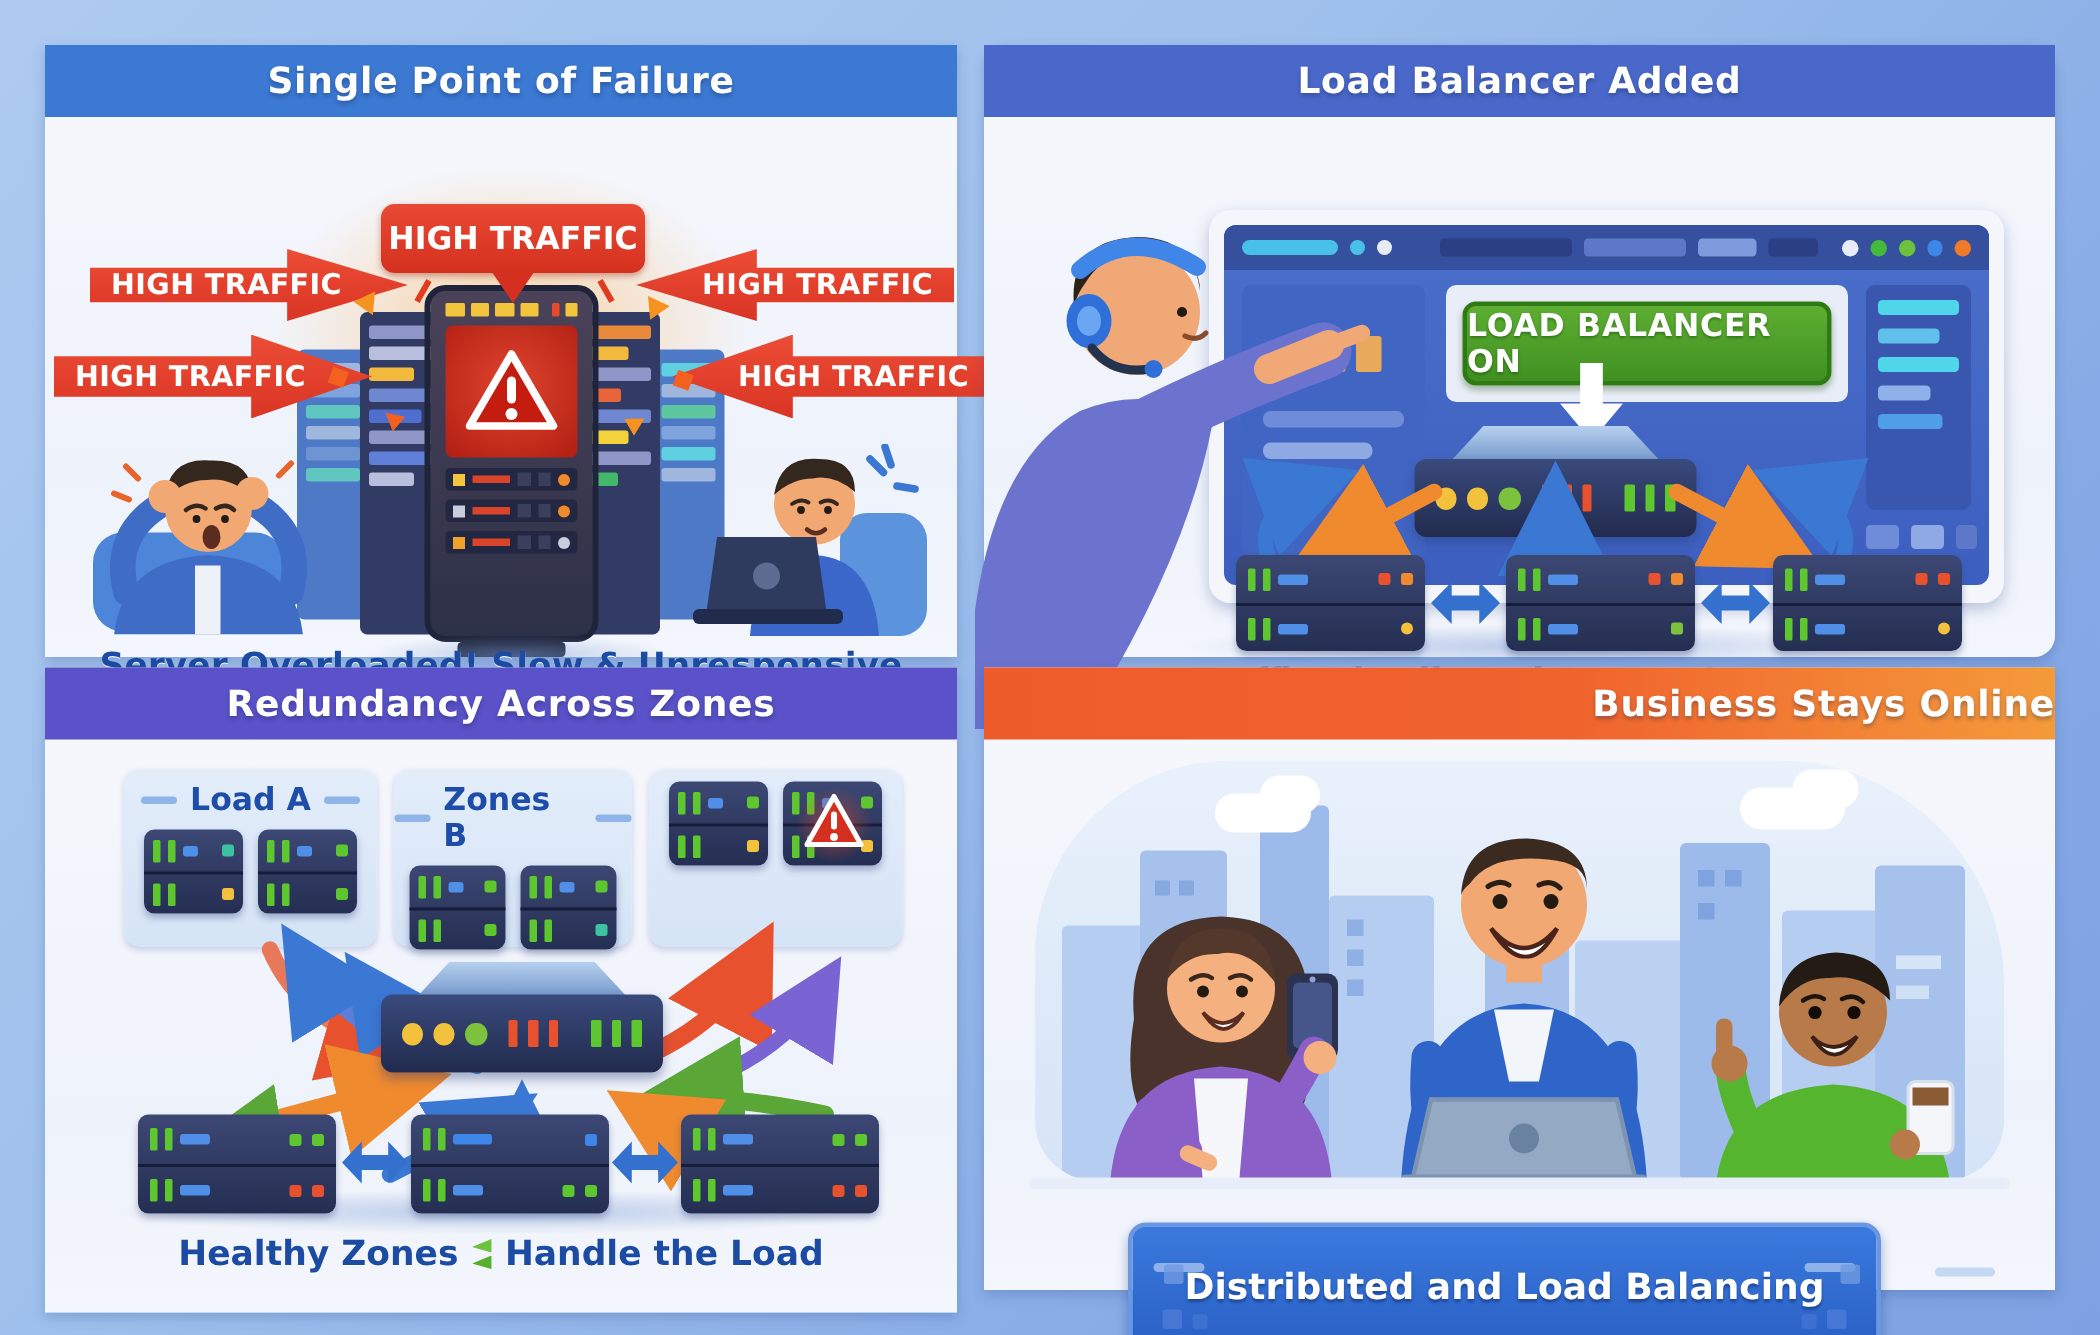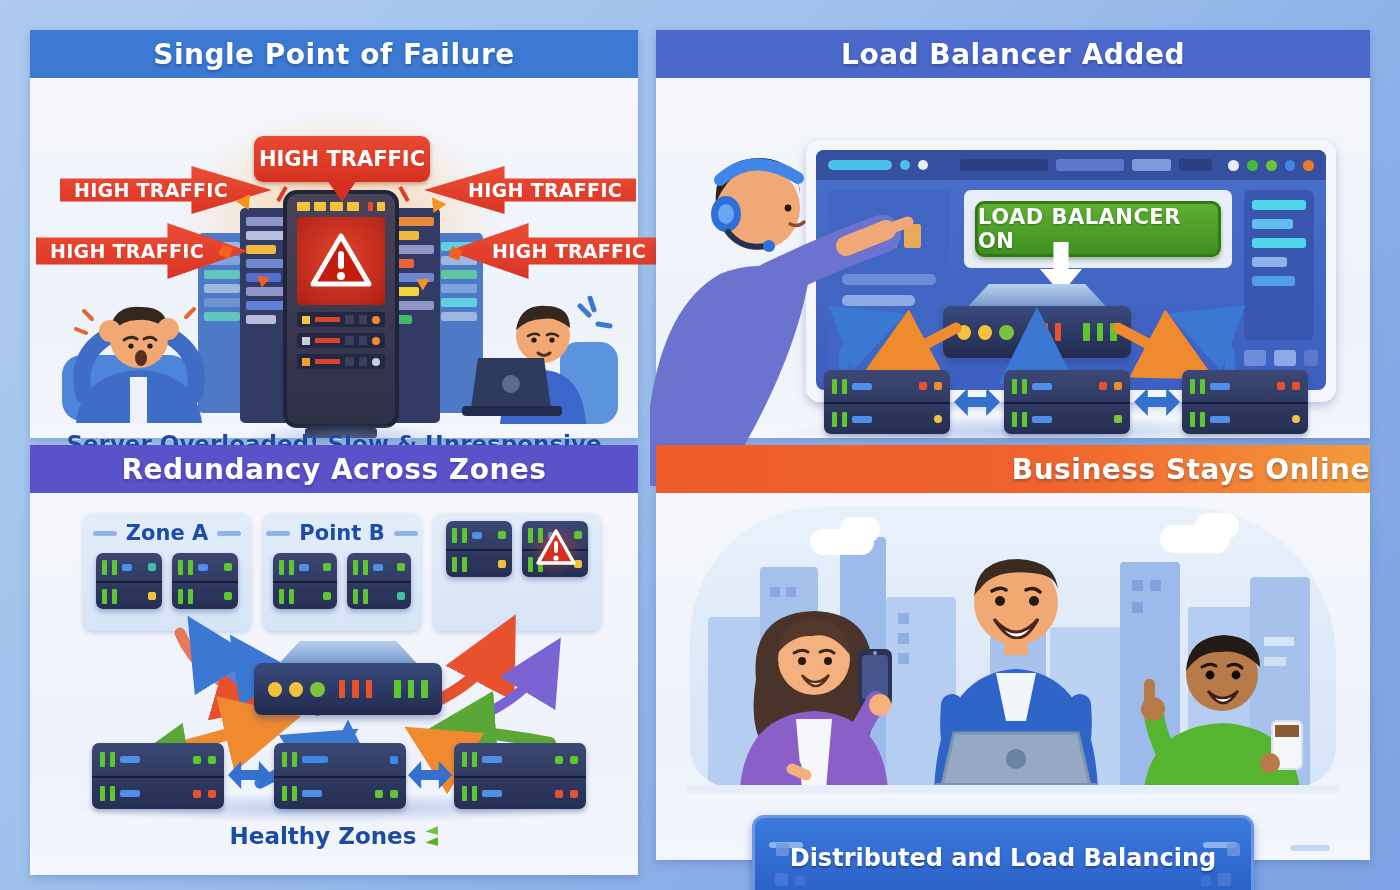--- a/index.html
+++ b/index.html
@@ -2,21 +2,21 @@
 <html><head>
 <meta charset="utf-8">
 <style>
   html,body{margin:0;padding:0;}
   body{font-family:"DejaVu Sans","Liberation Sans",sans-serif;}
   .stage{position:relative;width:1400px;height:890px;overflow:hidden;
     background:linear-gradient(135deg,#aecaf0 0%,#9fc1ec 38%,#86a9e6 75%,#7da1e2 100%);}
   .panel{position:absolute;background:linear-gradient(180deg,#f7f8fd 0%,#eef2fa 70%,#f3f6fc 100%);
     box-shadow:0 3px 8px rgba(50,80,150,.28);}
   .hdr{height:48px;display:flex;align-items:center;justify-content:center;}
-  .hdr span{color:#fff;font-weight:bold;font-size:28px;letter-spacing:.5px;
+  .hdr span{color:#fff;font-weight:bold;font-size:24px;letter-spacing:.5px;
     text-shadow:0 2px 3px rgba(20,40,90,.35);}
   .body{position:absolute;left:0;right:0;top:48px;bottom:0;}
   .abs{position:absolute;}
   .caption{position:absolute;left:0;right:0;text-align:center;font-weight:bold;
     color:#1b4ba3;font-size:23px;text-shadow:0 1px 0 #fff;}
   
   .arrR,.arrL{display:flex;align-items:center;color:#fff;font-weight:bold;
     background:linear-gradient(180deg,#ec4d35,#d93425);}
   .arrR{clip-path:polygon(0 26%,62% 26%,62% 0,100% 50%,62% 100%,62% 74%,0 74%);justify-content:flex-start;padding-left:14px;}
   .arrL{clip-path:polygon(100% 26%,38% 26%,38% 0,0 50%,38% 100%,38% 74%,100% 74%);justify-content:flex-end;padding-right:14px;}
@@ -212,21 +212,21 @@
         <path d="M30,62 L96,62 L103,112 L23,112 Z" fill="#2e3a5e"></path>
         <circle cx="63" cy="88" r="9" fill="#5e6c94"></circle>
         <rect x="14" y="110" width="100" height="10" rx="4" fill="#212c4c"></rect>
         <path d="M132,10 l9,9 M150,28 l12,2 M142,2 l4,12" stroke="#3b78d4" stroke-width="5" stroke-linecap="round"></path>
       </svg>
 
       <div class="caption" style="top:353px;">Server Overloaded! Slow &amp; Unresponsive</div>
     </div>
   </section>
 
-  <section class="panel" style="left:656px;top:30px;width:714px;height:408px;">
+  <section class="panel" style="left:656px;top:30px;width:714px;height:408px;border-radius:14px;">
     <div class="hdr" style="background:#4a68c9;">
       <span>Load Balancer Added</span>
     </div>
     <div class="body">
 
       <div class="abs" style="left:150px;top:62px;width:530px;height:262px;background:#f4f6fb;border-radius:14px;box-shadow:0 4px 10px rgba(50,80,150,.3);">
         <div class="abs" style="left:10px;top:10px;right:10px;bottom:12px;background:linear-gradient(180deg,#4a6fc9,#3d5fc0);border-radius:8px;overflow:hidden;">
           <div class="abs" style="left:0;top:0;right:0;height:30px;background:#35509e;display:flex;align-items:center;gap:8px;padding:0 12px;">
             <i style="width:66px;height:10px;background:#49c0e8;border-radius:5px"></i>
             <i style="width:10px;height:10px;border-radius:50%;background:#49c0e8"></i>
@@ -383,21 +383,21 @@
 
   <section class="panel" style="left:30px;top:445px;width:608px;height:430px;">
     <div class="hdr" style="background:#5b51c8;">
       <span>Redundancy Across Zones</span>
     </div>
     <div class="body">
 
       <div class="abs zone" style="left:53px;top:20px;width:168px;height:118px;">
         <div class="zlabel">
             <i class="zdash"></i>
-            <span>Zone A</span>
+            <span>Load A</span>
             <i class="zdash"></i>
           </div>
         <div style="display:flex;gap:10px;justify-content:center;margin-top:8px;">
           <div class="srv" style="position:relative;width:66px;height:56px;">
             <div class="srow" style="padding:0 6px">
                 <i class="lg"></i>
                 <i class="lg"></i>
                 <i class="lb" style="width:10px"></i>
                 <span class="sp"></span>
                 <i class="dt" style="background:#3cc2a0"></i>
@@ -422,21 +422,21 @@
                 <i class="lg"></i>
                 <span class="sp"></span>
                 <i class="dt" style="background:#5ec72f"></i>
               </div>
           </div>
         </div>
       </div>
       <div class="abs zone" style="left:233px;top:20px;width:158px;height:118px;">
         <div class="zlabel">
             <i class="zdash"></i>
-            <span>Point B</span>
+            <span>Zones B</span>
             <i class="zdash"></i>
           </div>
         <div style="display:flex;gap:10px;justify-content:center;margin-top:8px;">
           <div class="srv" style="position:relative;width:64px;height:56px;">
             <div class="srow" style="padding:0 6px">
                 <i class="lg"></i>
                 <i class="lg"></i>
                 <i class="lb" style="width:10px"></i>
                 <span class="sp"></span>
                 <i class="dt" style="background:#5ec72f"></i>
@@ -609,20 +609,21 @@
       </div>
       <div class="abs dblarr" style="left:198px;top:268px;width:44px;height:28px;"></div>
       <div class="abs dblarr" style="left:378px;top:268px;width:44px;height:28px;"></div>
 
       <div class="caption" style="top:330px;display:flex;align-items:center;justify-content:center;gap:9px;">
         <span>Healthy Zones</span>
         <span style="display:inline-flex;flex-direction:column;gap:2px;">
             <i class="greenchev" style="background:#6cc23c"></i>
             <i class="greenchev"></i>
           </span>
+        <span>Handle the Load</span>
       </div>
     </div>
   </section>
 
   <section class="panel" style="left:656px;top:445px;width:714px;height:415px;">
     <div class="hdr" style="background:linear-gradient(90deg,#ee5c2b,#f0632d 55%,#f49a3a);justify-content:flex-end;">
       <span>Business Stays Online</span>
     </div>
     <div class="body">
 

